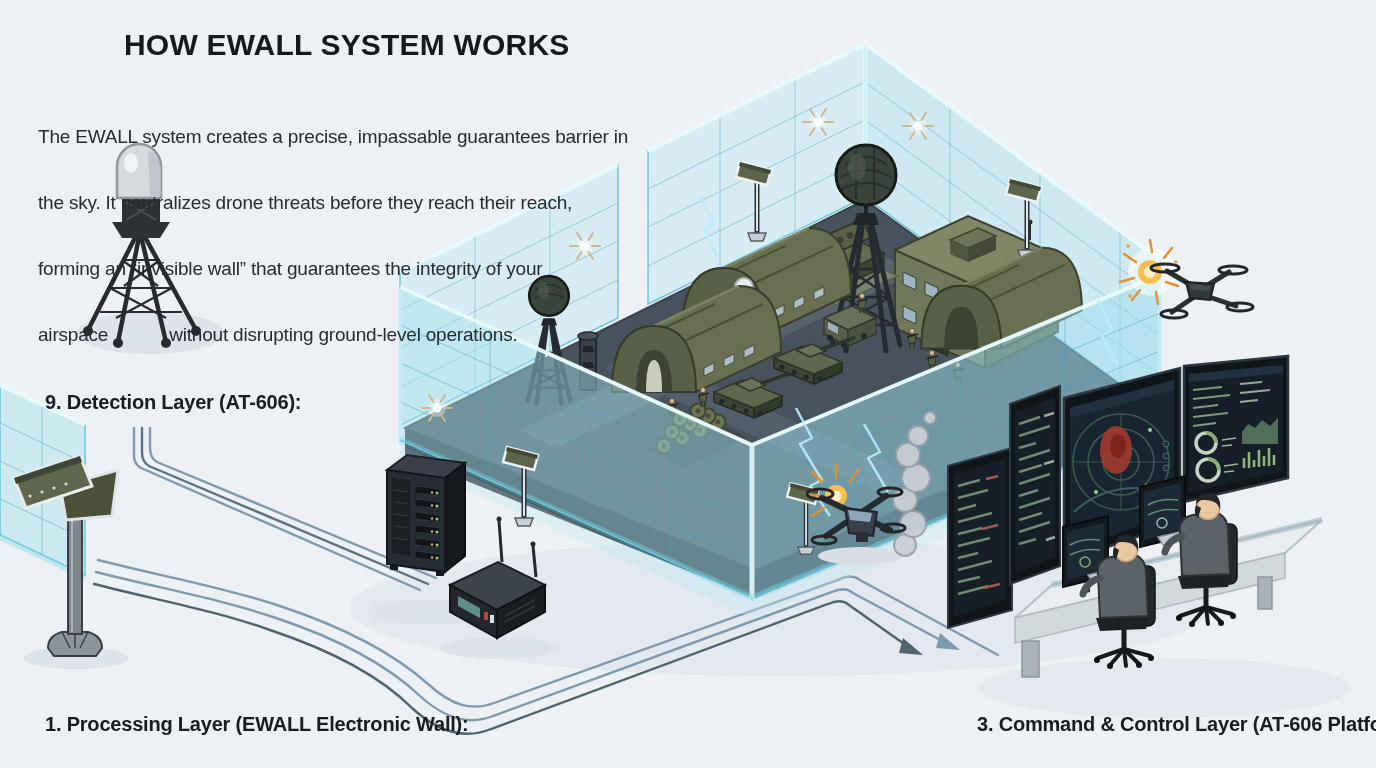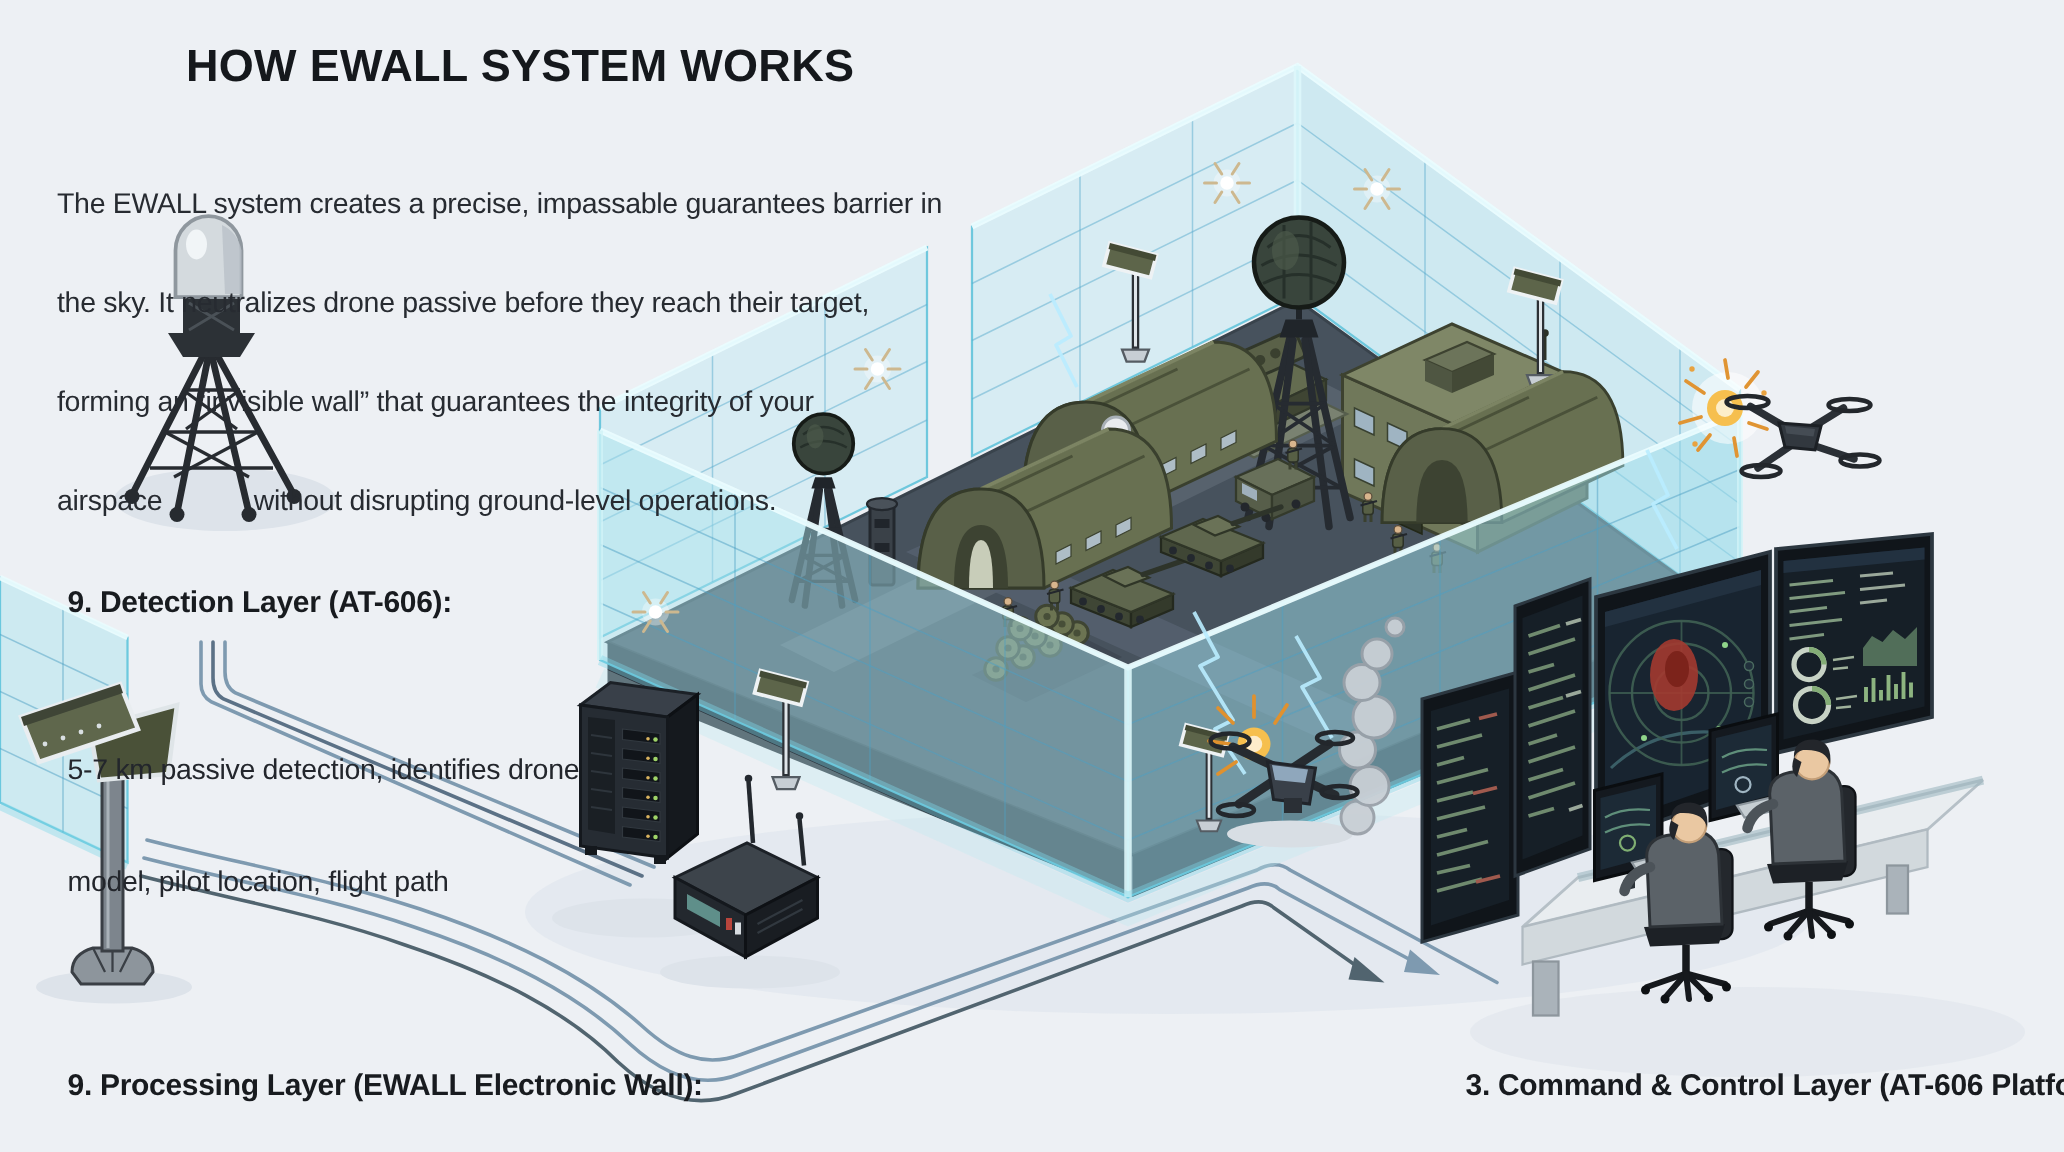--- a/index.html
+++ b/index.html
@@ -616,35 +616,31 @@
     <g>
           <use href="#operator" transform="translate(1206,572)"></use>
         </g>
   </g>
 </svg>
 
 <h1 class="txt title">HOW EWALL SYSTEM WORKS</h1>
 
 <div class="txt desc">
   <div>The EWALL system creates a precise, impassable guarantees barrier in</div>
-  <div>the sky. It neutralizes drone passive before they reach their target,</div>
+  <div>the sky. It neutralizes drone threats before they reach their reach,</div>
   <div>forming an “invisible wall” that guarantees the integrity of your</div>
   <div>airspace            without disrupting ground-level operations.</div>
 </div>
 
 <div class="txt label l1">
   <div class="lh">9. Detection Layer (AT-606):</div>
-  <div class="lb">
-    <div>5-7 km passive detection, identifies drone</div>
-    <div>model, pilot location, flight path</div>
-  </div>
 </div>
 
 <div class="txt label l2">
-  <div class="lh">9. Processing Layer (EWALL Electronic Wall):</div>
+  <div class="lh">1. Processing Layer (EWALL Electronic Wall):</div>
   
 </div>
 
 <div class="txt label l3">
   <div class="lh">3. Command &amp; Control Layer (AT-606 Platform):</div>
   
 </div>
 
 </div>
 

